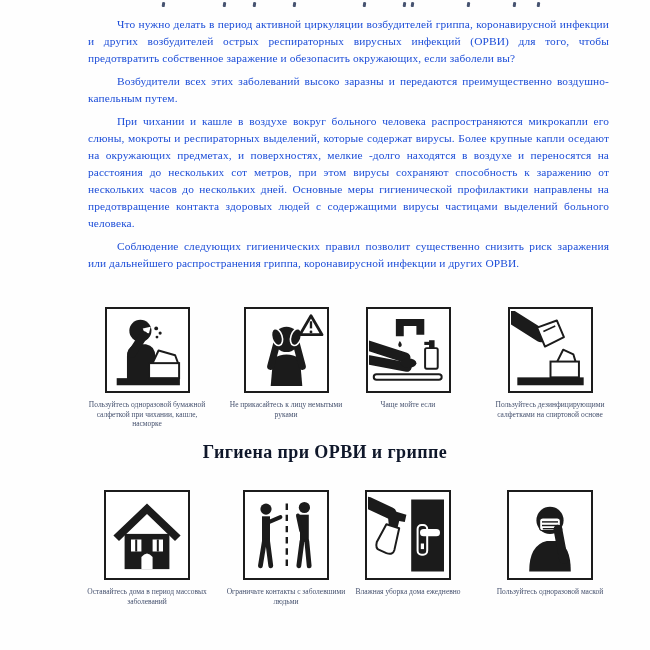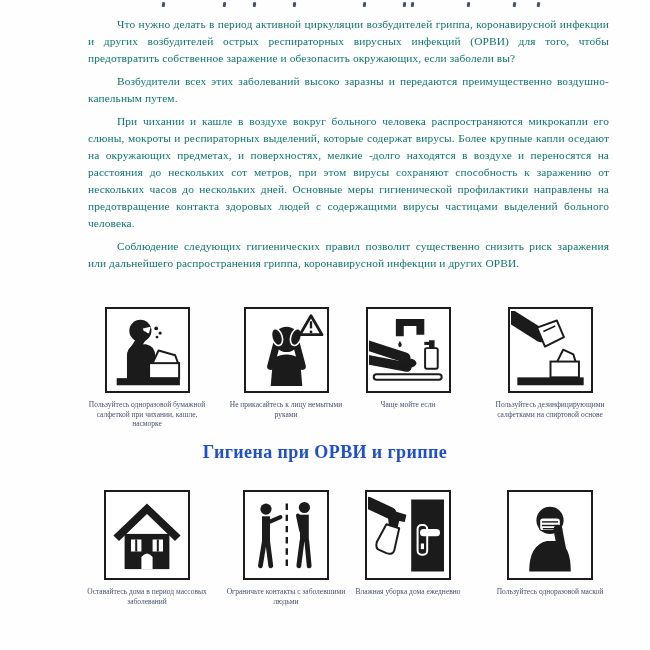--- a/index.html
+++ b/index.html
@@ -28,21 +28,21 @@
     transform: rotate(8deg);
   }
   .clip-frag i:nth-child(1){left:162px} .clip-frag i:nth-child(2){left:223px}
   .clip-frag i:nth-child(3){left:253px} .clip-frag i:nth-child(4){left:293px}
   .clip-frag i:nth-child(5){left:363px} .clip-frag i:nth-child(6){left:403px}
   .clip-frag i:nth-child(7){left:411px} .clip-frag i:nth-child(8){left:467px}
   .clip-frag i:nth-child(9){left:513px} .clip-frag i:nth-child(10){left:537px}
 
   .text-col {
     position: absolute; left: 88px; top: 16px; width: 521px;
-    color: #0f766e;
+    color: #1d4ed8;
   }
   .text-col p {
     margin: 0 0 6px 0;
     text-indent: 29px;
     text-align: justify;
     font-size: 11.4px;
     line-height: 17px;
     letter-spacing: 0.1px;
   }
 
@@ -70,21 +70,21 @@
     line-height: 9.5px;
     color: #45516e;
   }
 
   .section-heading {
     position: absolute; top: 442px; left: 0; width: 650px;
     text-align: center;
     font-weight: bold;
     font-size: 18px;
     letter-spacing: 0.4px;
-    color: #1d4ed8;
+    color: #0f172a;
   }
 
   svg { display: block; }
 </style>
 </head>
 <body>
 
 <div class="page">
 
   <div class="clip-frag">

